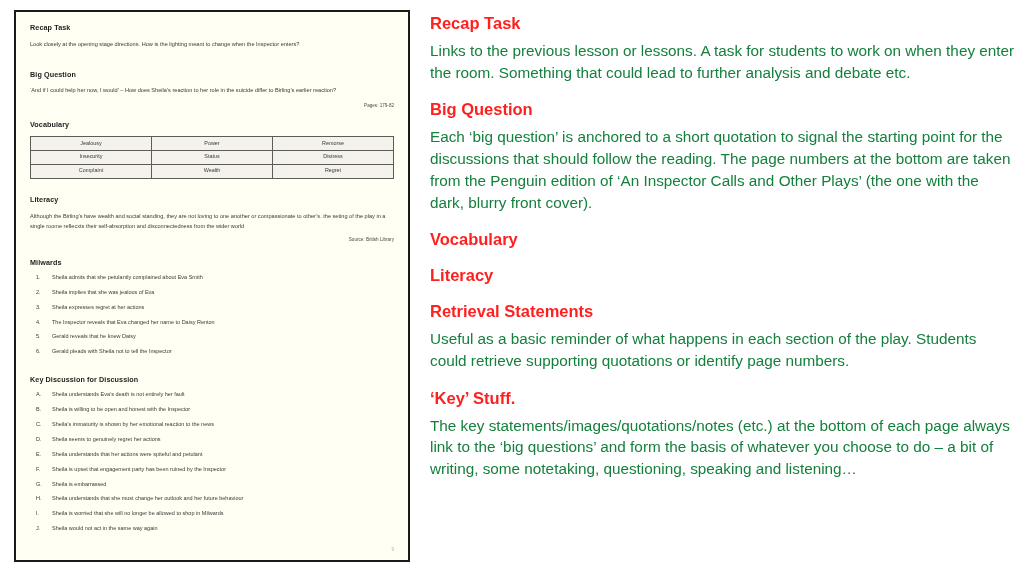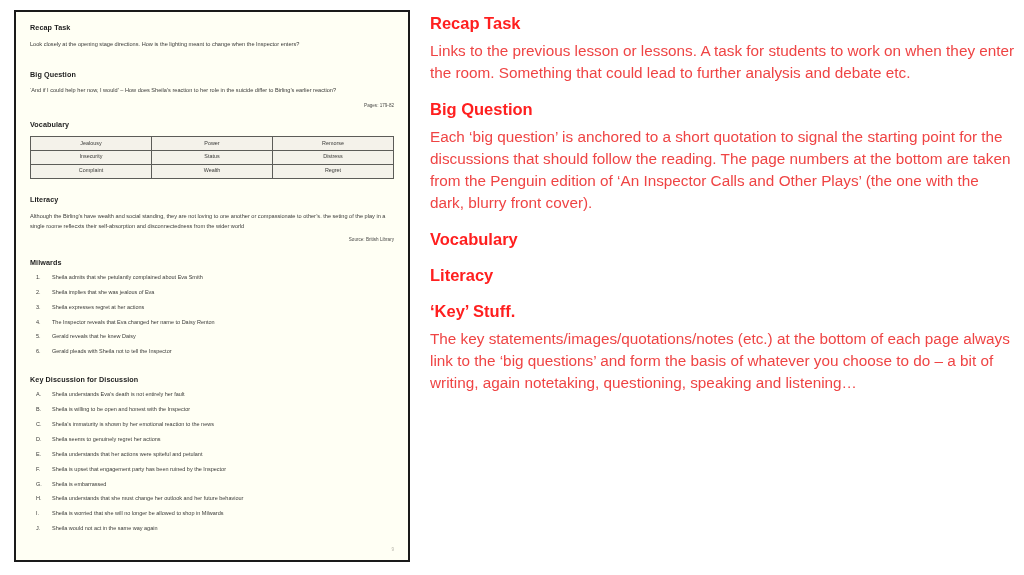--- a/index.html
+++ b/index.html
@@ -118,21 +118,21 @@
   .note-block:last-child { margin-bottom: 8px; }
   .note-h {
     font-size: 16.5px;
     font-weight: bold;
     color: #ff1f1f;
     margin: 0 0 7px 0;
     line-height: 1.15;
   }
   .note-p {
     font-size: 15.3px;
-    color: #ef4444;
+    color: #15803d;
     line-height: 1.42;
     margin: 0;
   }
 </style>
 </head>
 <body>
 
 <div id="doc-page">
 
   <div>
@@ -229,19 +229,23 @@
   </div>
 
   <div class="note-block">
     <div class="note-h">Vocabulary</div>
   </div>
 
   <div class="note-block">
     <div class="note-h">Literacy</div>
   </div>
 
+  <div class="note-block">
+    <div class="note-h">Retrieval Statements</div>
+    <p class="note-p">Useful as a basic reminder of what happens in each section of the play. Students could retrieve supporting quotations or identify page numbers.</p>
+  </div>
 
   <div class="note-block">
     <div class="note-h">‘Key’ Stuff.</div>
-    <p class="note-p">The key statements/images/quotations/notes (etc.) at the bottom of each page always link to the ‘big questions’ and form the basis of whatever you choose to do – a bit of writing, again notetaking, questioning, speaking and listening…</p>
+    <p class="note-p">The key statements/images/quotations/notes (etc.) at the bottom of each page always link to the ‘big questions’ and form the basis of whatever you choose to do – a bit of writing, some notetaking, questioning, speaking and listening…</p>
   </div>
 
 </div>
 
 </body></html>

